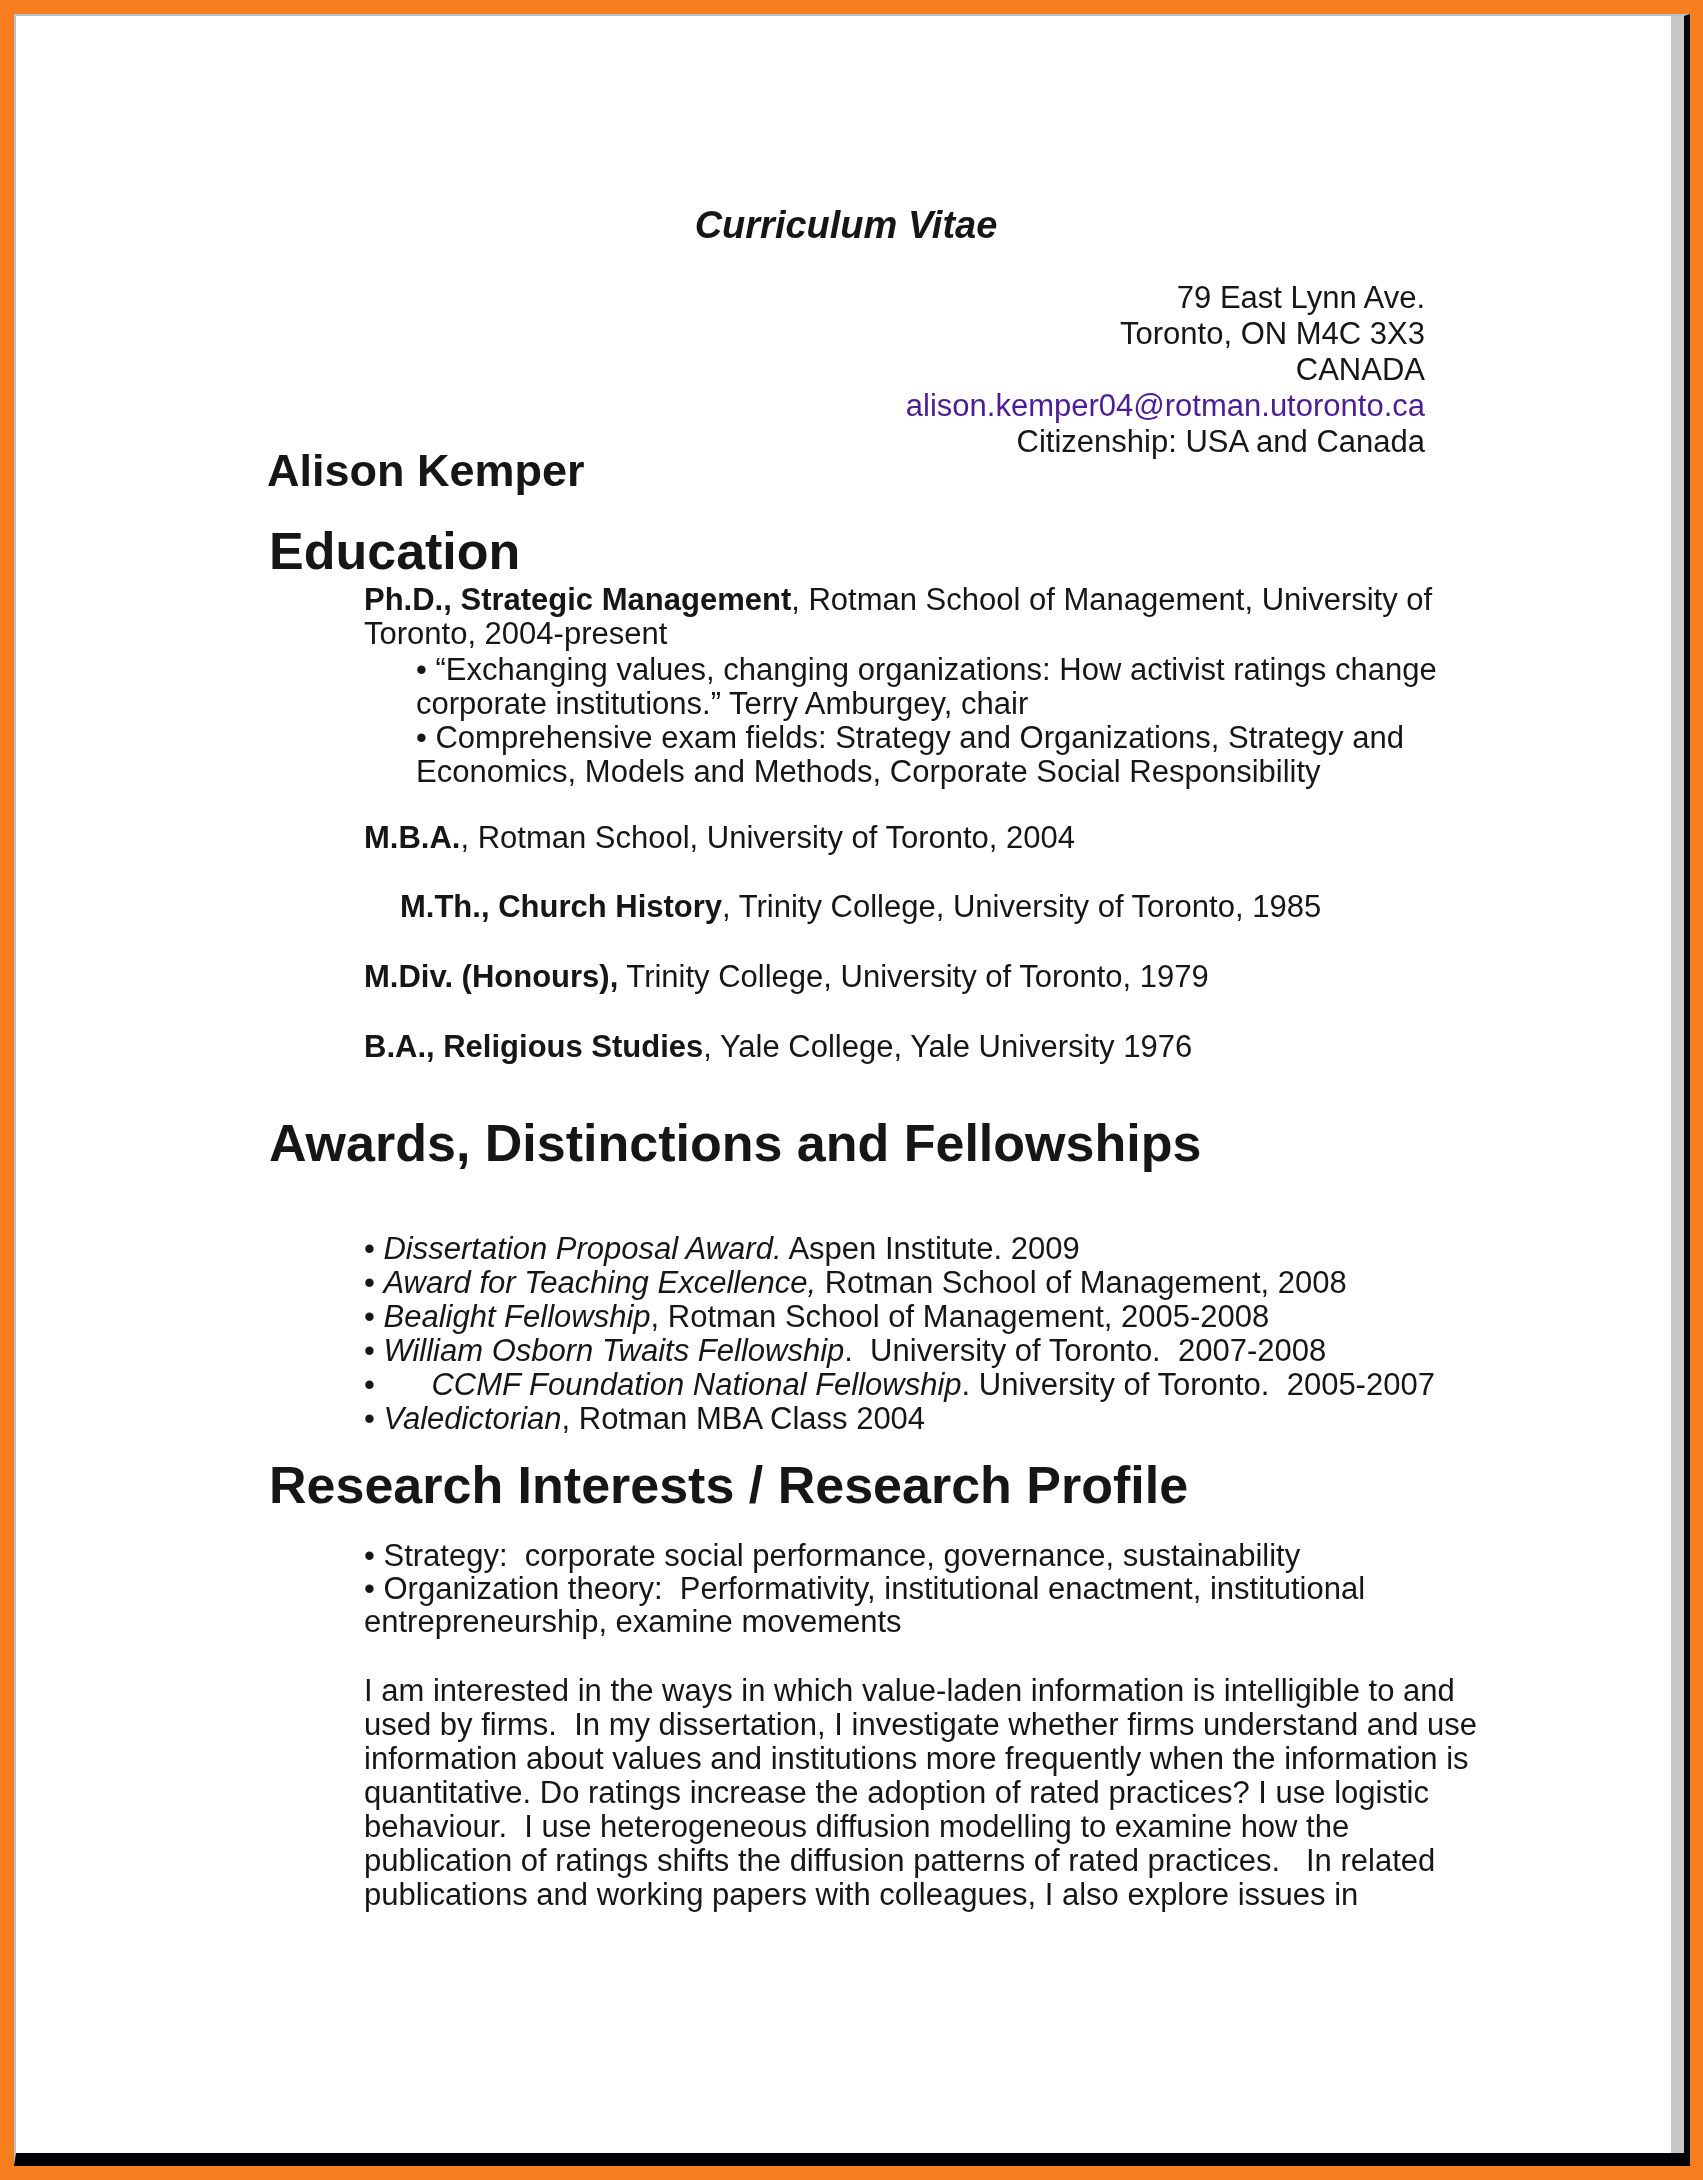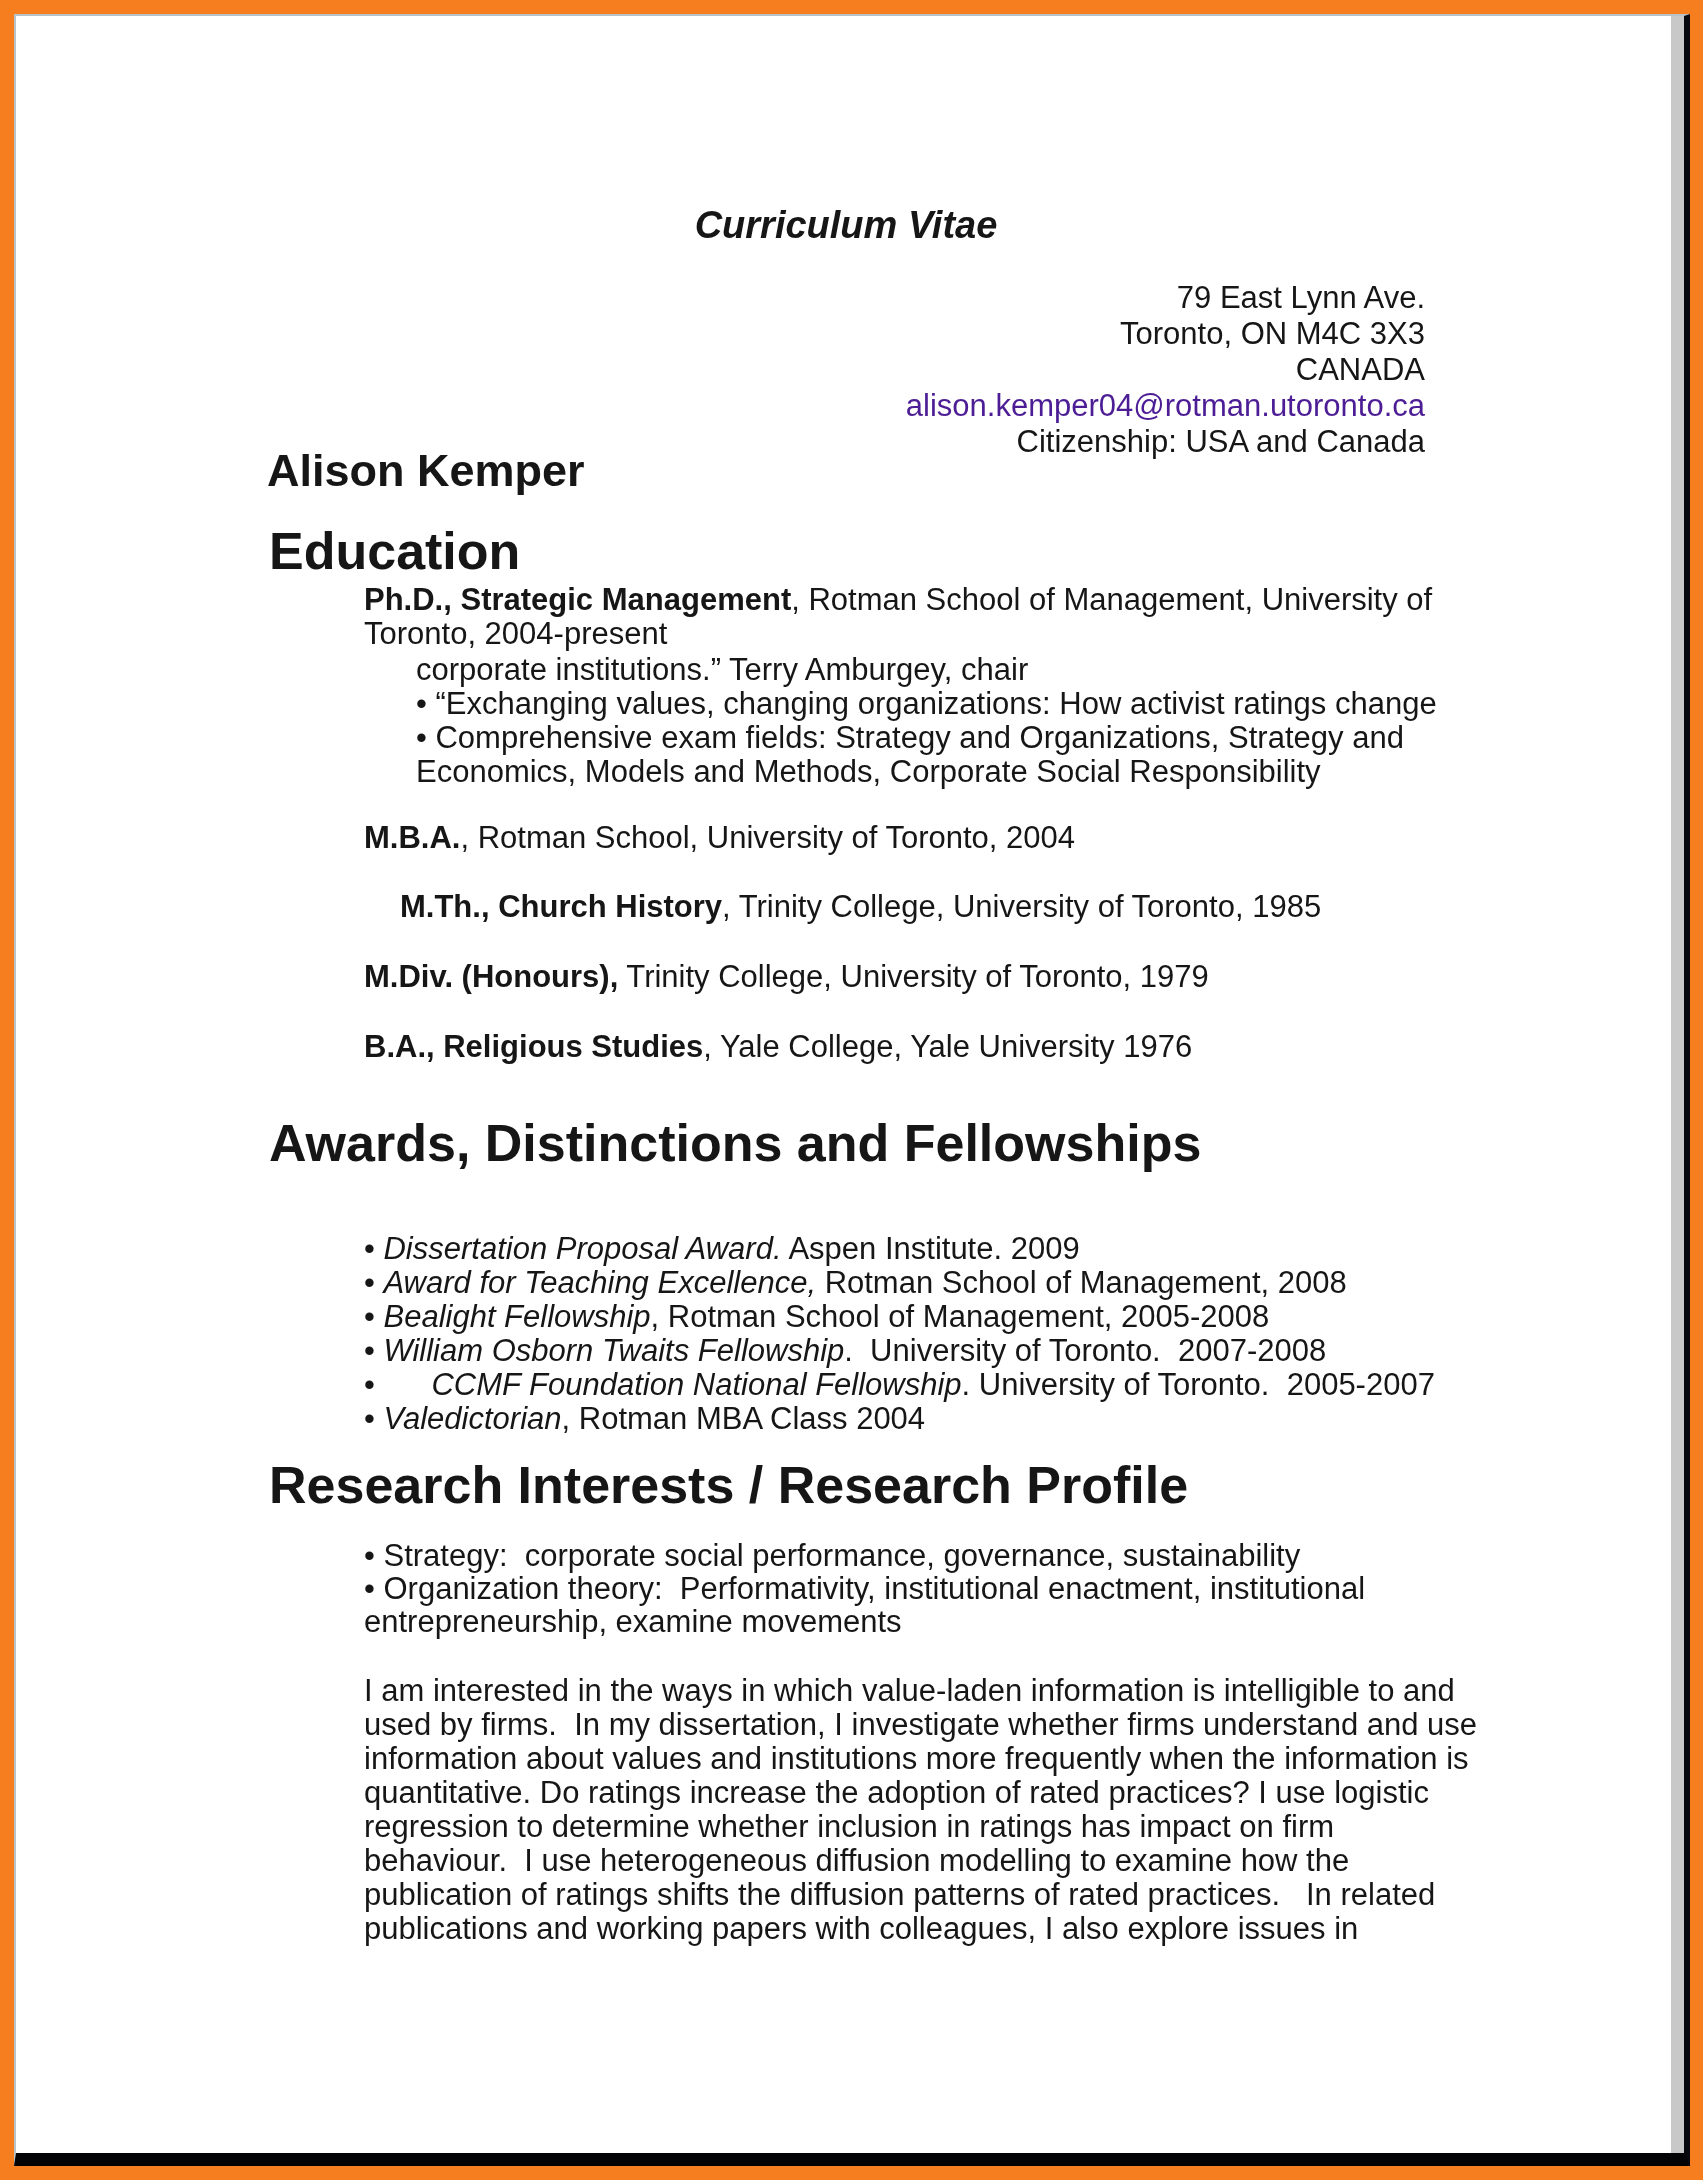--- a/index.html
+++ b/index.html
@@ -91,22 +91,22 @@
 
   <h1 class="abs name">Alison Kemper</h1>
 
   <h2 class="abs heading h-edu">Education</h2>
 
   <div class="abs body36 phd-main">
       <div class="tl"><span style="font-weight: 700;">Ph.D., Strategic Management</span><span>, Rotman School of Management, University of</span></div>
       <div class="tl"><span>Toronto, 2004-present</span></div>
     </div>
   <div class="abs body36 phd-sub">
+      <div class="tl"><span>• “Exchanging values, changing organizations: How activist ratings change</span></div>
       <div class="tl"><span>corporate institutions.” Terry Amburgey, chair</span></div>
-      <div class="tl"><span>• “Exchanging values, changing organizations: How activist ratings change</span></div>
       <div class="tl"><span>• Comprehensive exam fields: Strategy and Organizations, Strategy and</span></div>
       <div class="tl"><span>Economics, Models and Methods, Corporate Social Responsibility</span></div>
     </div>
 
   <div class="abs body36 deg-mba">
       <div class="tl"><span style="font-weight: 700;">M.B.A.</span><span>, Rotman School, University of Toronto, 2004</span></div>
     </div>
   <div class="abs body36 deg-mth">
       <div class="tl"><span style="font-weight: 700; margin-left: 36px;">M.Th., Church History</span><span>, Trinity College, University of Toronto, 1985</span></div>
     </div>
@@ -131,20 +131,19 @@
   <div class="abs research-list">
       <div class="tl"><span>• Strategy:  corporate social performance, governance, sustainability</span></div>
       <div class="tl"><span>• Organization theory:  Performativity, institutional enactment, institutional</span></div>
       <div class="tl"><span>entrepreneurship, examine movements</span></div>
     </div>
   <div class="abs para">
       <div class="tl"><span>I am interested in the ways in which value-laden information is intelligible to and</span></div>
       <div class="tl"><span>used by firms.  In my dissertation, I investigate whether firms understand and use</span></div>
       <div class="tl"><span>information about values and institutions more frequently when the information is</span></div>
       <div class="tl"><span>quantitative. Do ratings increase the adoption of rated practices? I use logistic</span></div>
-      <div class="tl"><span>regression to determine whether inclusion in ratings has impact on firm</span></div>
       <div class="tl"><span>behaviour.  I use heterogeneous diffusion modelling to examine how the</span></div>
       <div class="tl"><span>publication of ratings shifts the diffusion patterns of rated practices.   In related</span></div>
       <div class="tl"><span>publications and working papers with colleagues, I also explore issues in</span></div>
     </div>
 
 </div>
 
 
 </body></html>

